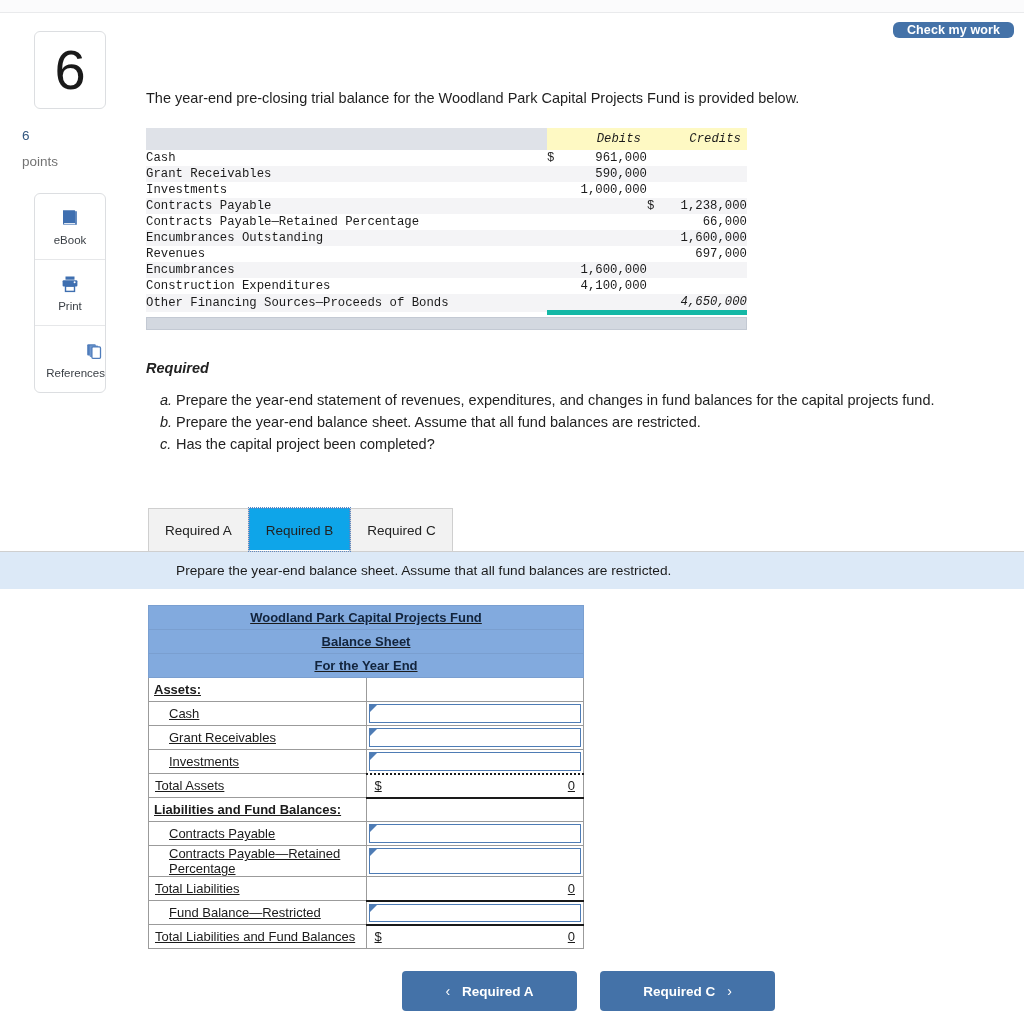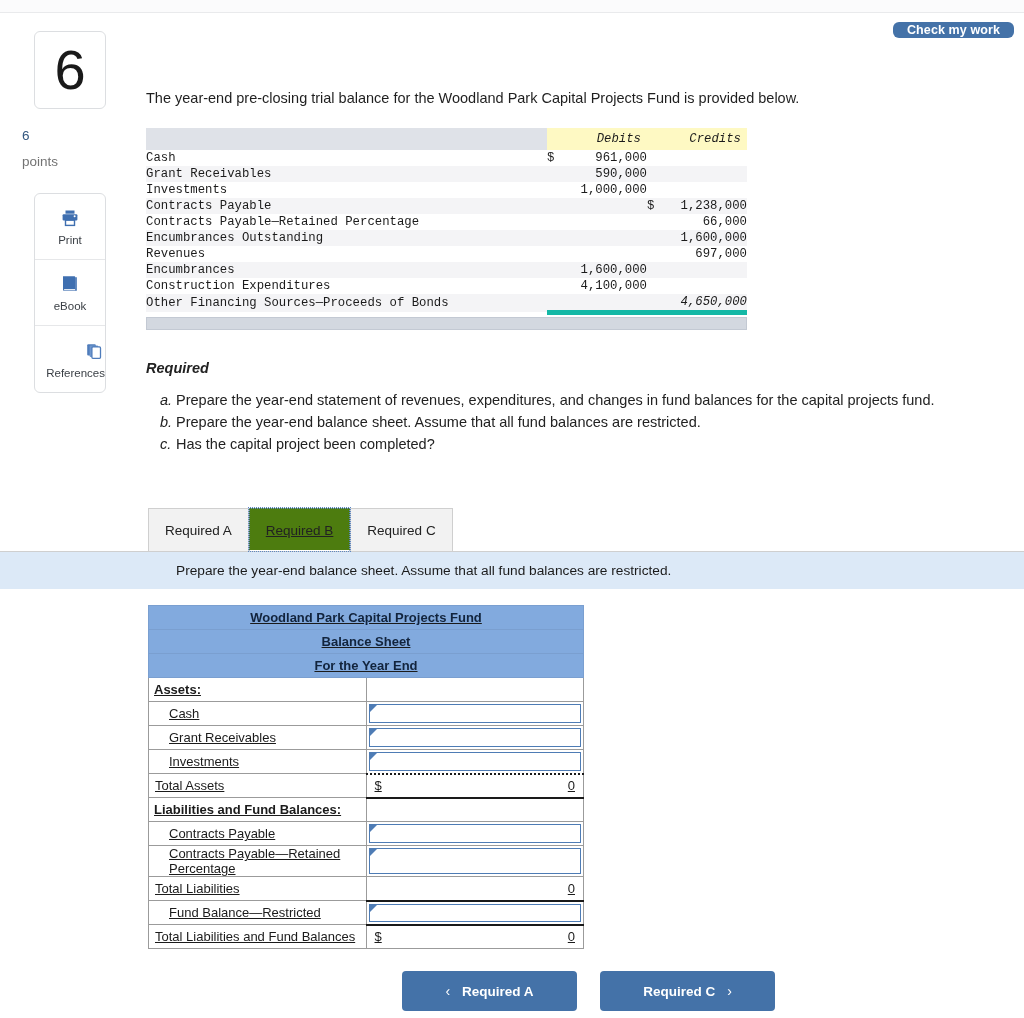--- a/index.html
+++ b/index.html
@@ -82,22 +82,22 @@
   .req-item .ltr { font-style:italic; width:16px; flex:0 0 16px; }
   .req-item .txt { flex:1; max-width:860px; }
 
   
   .tabs { display:flex; margin:52px 0 0 8px; align-items:flex-end; height:44px; }
   .tab {
     background:#f2f2f2; border:1px solid #cfcfcf; border-bottom:none;
     padding:0 16px; height:43px; line-height:43px; font-size:13.5px; color:#222;
     cursor:pointer; margin-right:0px;
   }
-  .tab.active { background:#4d7c0f; border:1px dotted #5b86c4; border-bottom:1px solid #fff;
-                position:relative; z-index:3; outline:1px dotted #5b86c4;text-decoration:underline; }
+  .tab.active { background:#0ea5e9; border:1px dotted #5b86c4; border-bottom:1px solid #fff;
+                position:relative; z-index:3; outline:1px dotted #5b86c4; }
   .infobar {
     background:#dce9f7; border-top:1px solid #cfcfcf;
     padding:11px 0 11px 18px; font-size:13.7px; color:#1b1b1b;
     margin-left:0; width:1024px; position:relative; left:-140px;
   }
   .infobar-inner { margin-left:158px; }
 
   
   .bs { margin:16px 0 0 8px; width:436px; border-collapse:collapse;
         font-size:13px; color:#1b1b1b; table-layout:fixed;text-decoration:underline; }
@@ -150,42 +150,42 @@
   <div class="rail">
     <div class="qbox">
       <span class="qnum">6</span>
     </div>
     <div class="pts">
       <div class="n">6</div>
       <div class="l">points</div>
     </div>
 
     <div class="tools">
+
+      <div class="tool">
+        <span>
+          <svg width="22" height="22" viewBox="0 0 22 22">
+            <path d="M4 3.2h11.2c.6 0 1 .4 1 1v12.4H5.2c-.7 0-1.2-.5-1.2-1.2V3.2z" fill="#3f6fb0"></path>
+            <path d="M16.2 4.2h1.6v13.6H5.3c-.8 0-1.3-.4-1.3-1 0-.6.5-1 1.3-1h10.9V4.2z" fill="#3f6fb0"></path>
+            <path d="M5.1 16.1h11.1v1.2H5.1z" fill="#ffffff" opacity=".85"></path>
+          </svg>
+        </span>
+        <span class="lbl">eBook</span>
+      </div>
 
       <div class="tool">
         <span>
           <svg width="22" height="22" viewBox="0 0 22 22">
             <rect x="6.5" y="3.5" width="9" height="3.2" fill="#3f6fb0"></rect>
             <rect x="3.6" y="7.2" width="14.8" height="6.4" rx="1.1" fill="#3f6fb0"></rect>
             <circle cx="15.6" cy="9.2" r="1" fill="#ffffff"></circle>
             <rect x="6.5" y="13.2" width="9" height="5.2" fill="#ffffff" stroke="#3f6fb0" stroke-width="1.4"></rect>
           </svg>
         </span>
         <span class="lbl">Print</span>
-      </div>
-
-      <div class="tool">
-        <span>
-          <svg width="22" height="22" viewBox="0 0 22 22">
-            <path d="M4 3.2h11.2c.6 0 1 .4 1 1v12.4H5.2c-.7 0-1.2-.5-1.2-1.2V3.2z" fill="#3f6fb0"></path>
-            <path d="M16.2 4.2h1.6v13.6H5.3c-.8 0-1.3-.4-1.3-1 0-.6.5-1 1.3-1h10.9V4.2z" fill="#3f6fb0"></path>
-            <path d="M5.1 16.1h11.1v1.2H5.1z" fill="#ffffff" opacity=".85"></path>
-          </svg>
-        </span>
-        <span class="lbl">eBook</span>
       </div>
 
       <div class="tool">
         <span>
           <svg width="22" height="22" viewBox="0 0 22 22">
             <rect x="4.2" y="4.2" width="8.6" height="11.4" rx="1" fill="#4f7cbb"></rect>
             <rect x="6.6" y="5.6" width="8.6" height="11.4" rx="1" fill="#6f97ce"></rect>
             <rect x="8.9" y="6.9" width="8.6" height="11.4" rx="1" fill="#ffffff" stroke="#4f7cbb" stroke-width="1.3"></rect>
           </svg>
         </span>

